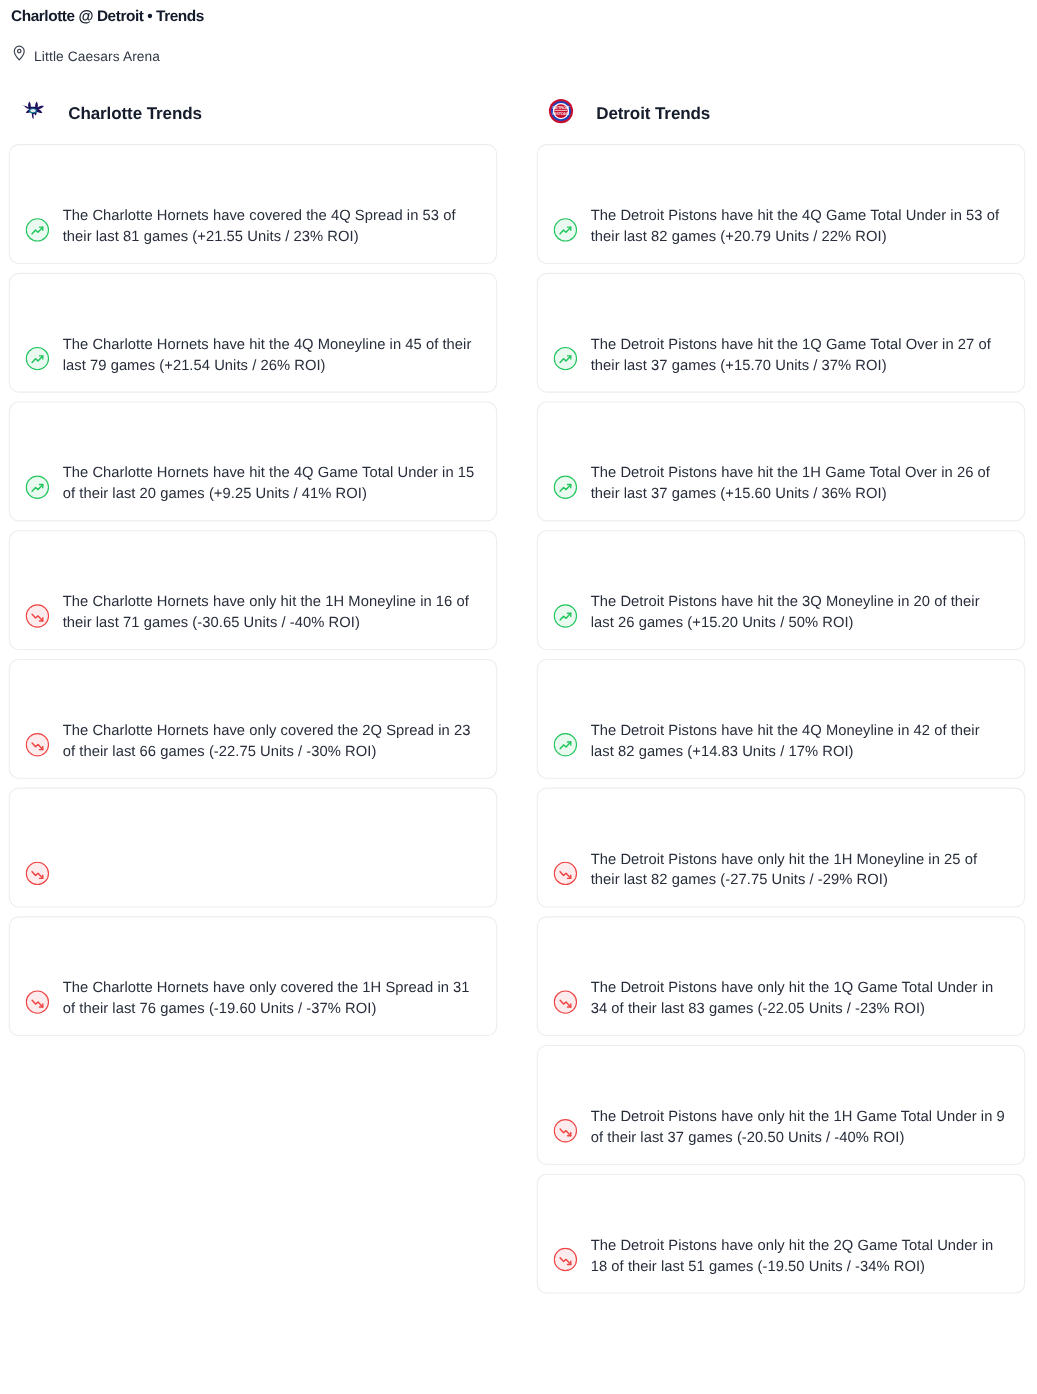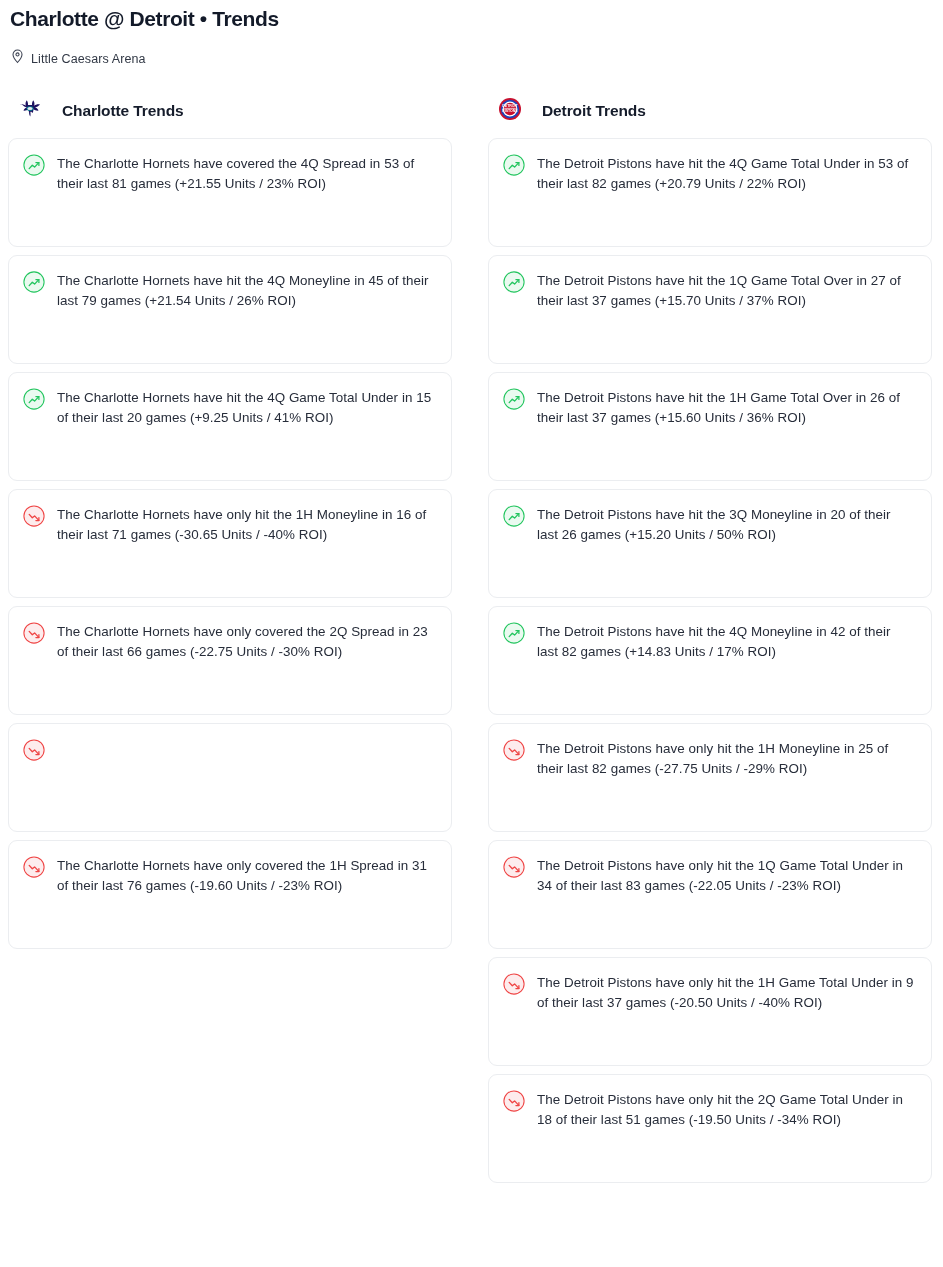--- a/index.html
+++ b/index.html
@@ -12,21 +12,21 @@
   body {
     width: 943px;
     min-height: 1267px;
     color: #1f2430;
     -webkit-font-smoothing: antialiased;
   }
   .page { padding: 0 8px; }
 
   
   .page-title {
-    font-size: 21px;
+    font-size: 14px;
     font-weight: 700;
     letter-spacing: -0.4px;
     color: #131a29;
     margin: 6px 0 0 0;
     padding-left: 2px;
     line-height: 1.2;
   }
   .venue-row {
     display: flex;
     align-items: center;
@@ -69,21 +69,21 @@
   
   .cards { display: flex; flex-direction: column; gap: 8px; }
   .trend-card {
     border: 1px solid #ebedf0;
     border-radius: 9px;
     background: #ffffff;
     min-height: 109px;
     padding: 14px 16px 14px 14px;
     display: flex;
     gap: 12px;
-    align-items: flex-start;
+    align-items: flex-end;
   }
   .trend-icon { flex: 0 0 auto; margin-top: 1px; display: block; }
   .trend-text {
     font-size: 13.4px;
     line-height: 19.5px;
     color: #272d3a;
     letter-spacing: 0.05px;
     padding-top: 1px;
   }
 </style>
@@ -165,21 +165,21 @@
                 <polyline points="6.2,9.4 9.3,12.8 11.6,10.9 15.8,15.4" fill="none" stroke="#ef4444" stroke-width="1.35" stroke-linecap="round" stroke-linejoin="round"></polyline>
                 <polyline points="12.9,15.5 15.9,15.5 15.9,12.6" fill="none" stroke="#ef4444" stroke-width="1.25" stroke-linecap="round" stroke-linejoin="round"></polyline>
               </svg></span>
           </div>
           <div class="trend-card">
             <span class="trend-icon"><svg width="22" height="22" viewBox="0 0 22 22">
                 <circle cx="11" cy="11" r="10.1" fill="#fdeced" stroke="#ef4444" stroke-width="1.05"></circle>
                 <polyline points="6.2,9.4 9.3,12.8 11.6,10.9 15.8,15.4" fill="none" stroke="#ef4444" stroke-width="1.35" stroke-linecap="round" stroke-linejoin="round"></polyline>
                 <polyline points="12.9,15.5 15.9,15.5 15.9,12.6" fill="none" stroke="#ef4444" stroke-width="1.25" stroke-linecap="round" stroke-linejoin="round"></polyline>
               </svg></span>
-            <div class="trend-text">The Charlotte Hornets have only covered the 1H Spread in 31 of their last 76 games (-19.60 Units / -23% ROI)</div>
+            <div class="trend-text">The Charlotte Hornets have only covered the 1H Spread in 31 of their last 76 games (-19.60 Units / -37% ROI)</div>
           </div>
         </div>
     </div>
 
     <div class="column">
       <div class="col-header">
         <span class="logo">
           <svg width="24" height="24" viewBox="0 0 24 24">
             <circle cx="12" cy="12" r="11" fill="#c8102e"></circle>
             <circle cx="12" cy="12" r="9.2" fill="#1d42ba"></circle>

